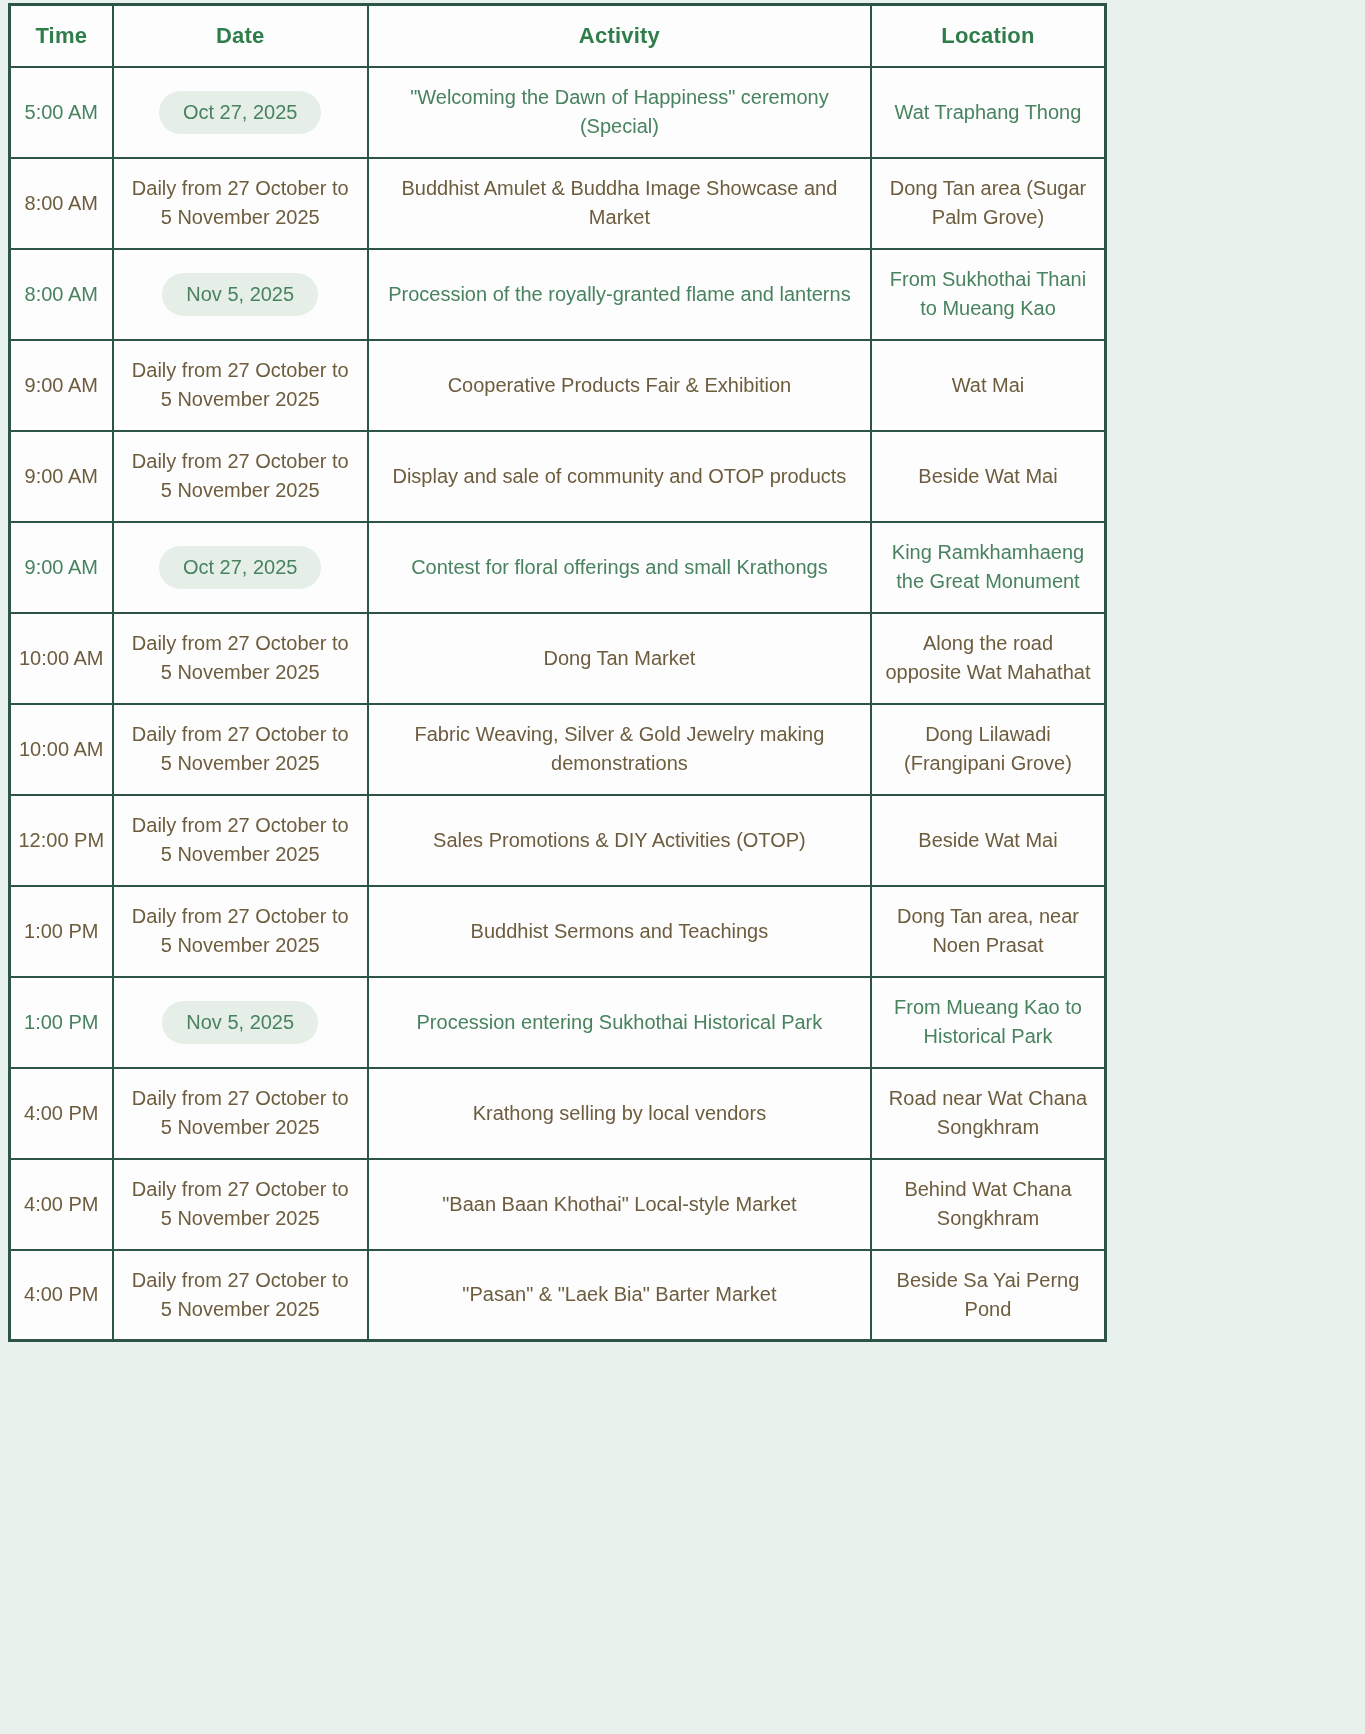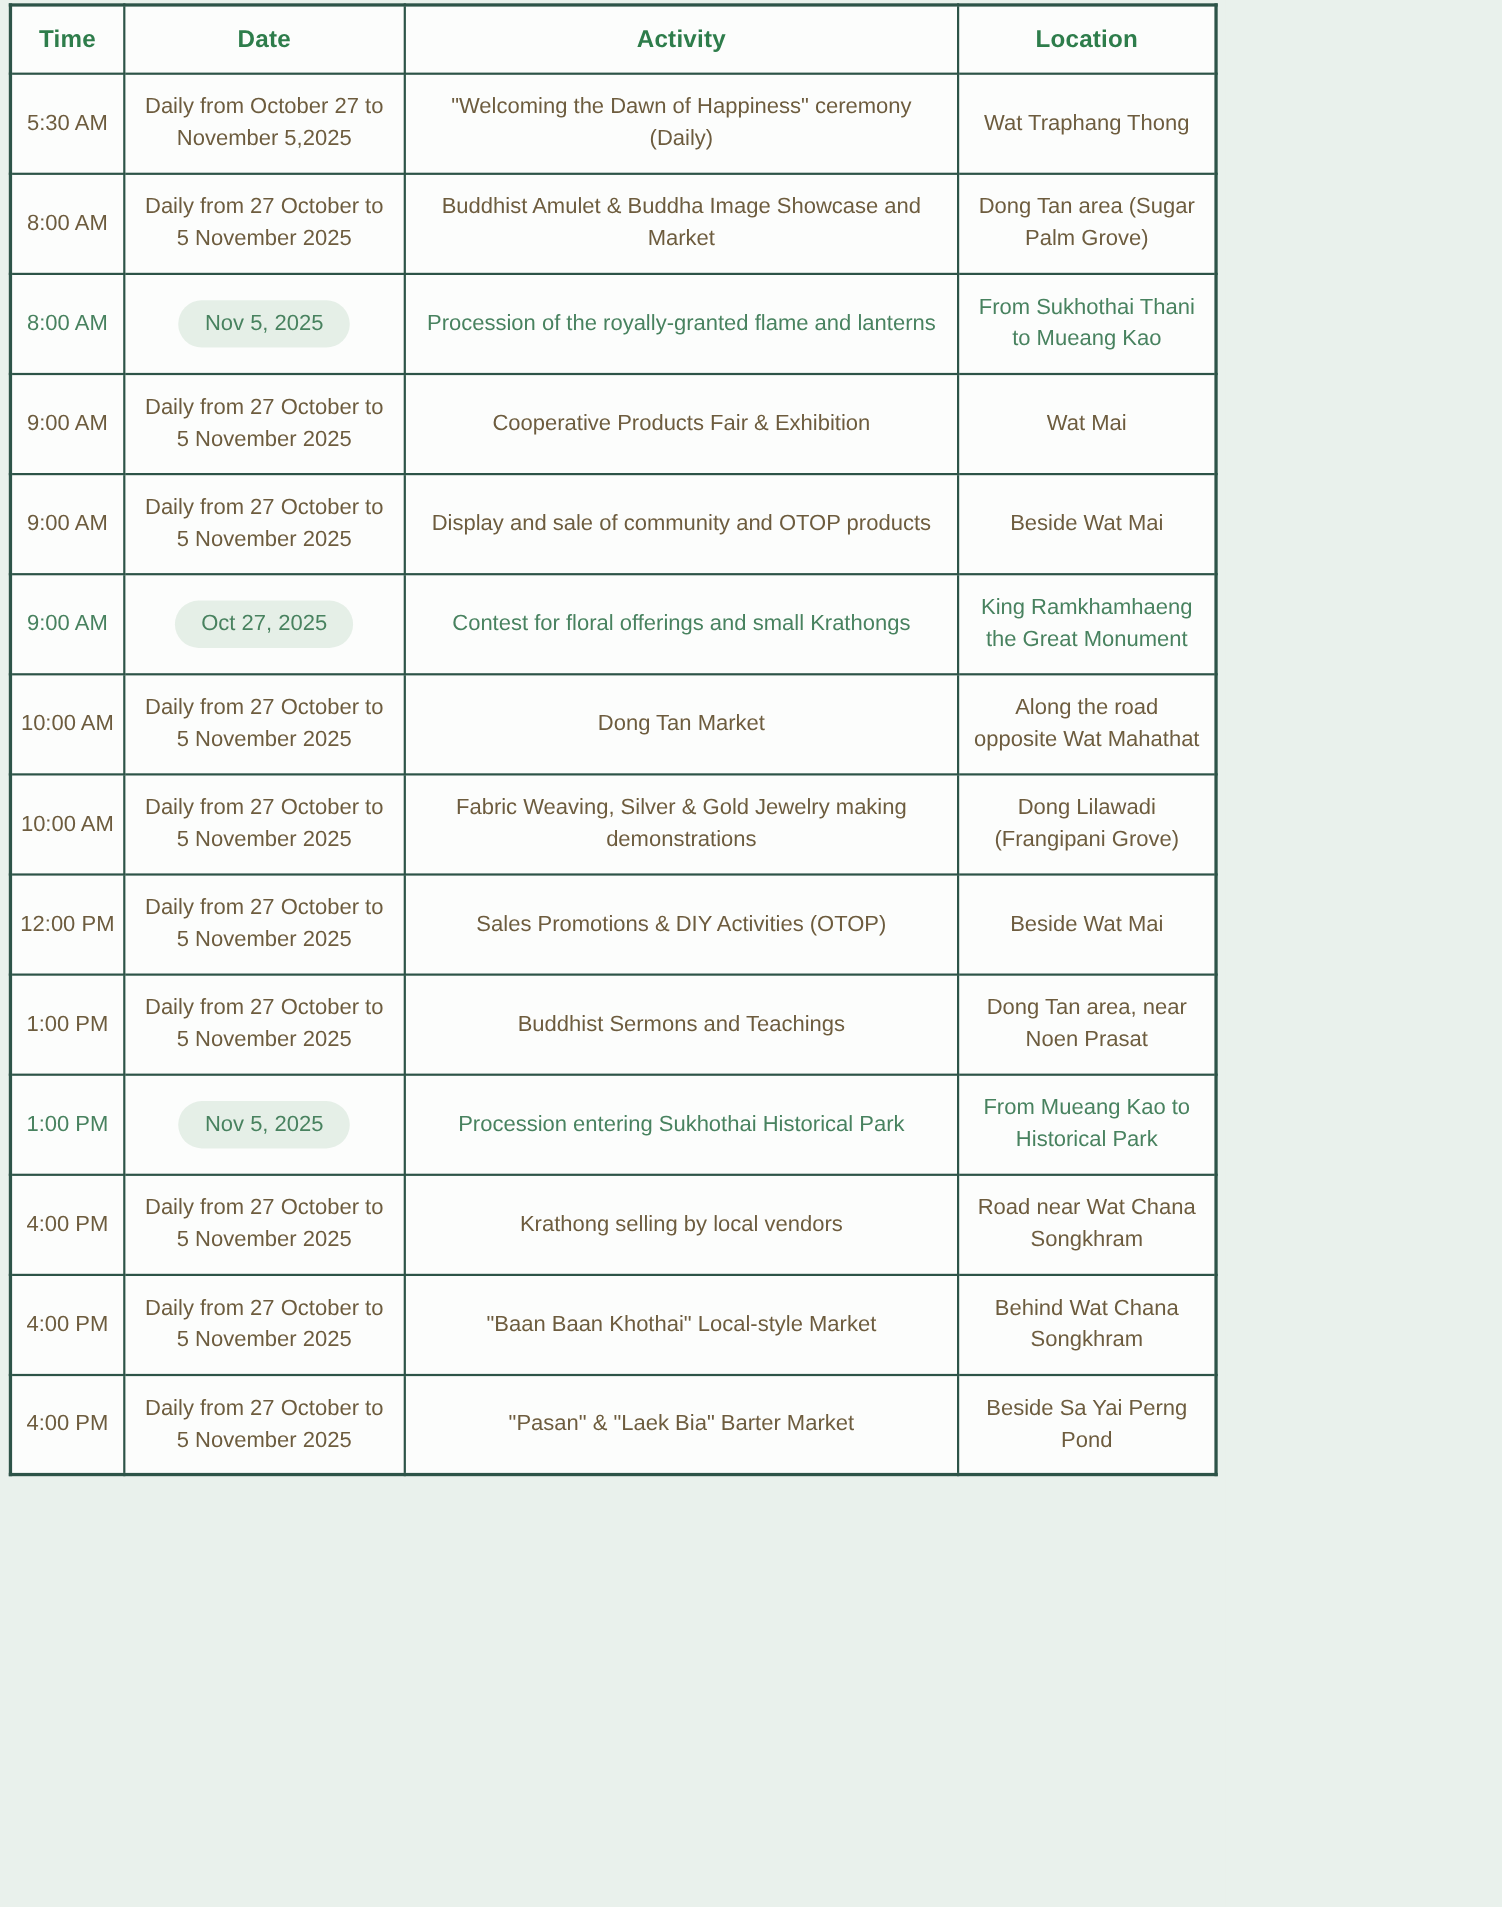--- a/index.html
+++ b/index.html
@@ -72,24 +72,24 @@
     </colgroup>
     <thead>
       <tr>
         <th>Time</th>
         <th>Date</th>
         <th>Activity</th>
         <th>Location</th>
       </tr>
     </thead>
     <tbody>
-        <tr class="brown">
-          <td class="time-cell">5:30 AM</td>
-          <td class="date-cell">Daily from October 27 to November 5,2025</td>
-          <td class="activity-cell">"Welcoming the Dawn of Happiness" ceremony (Daily)</td>
+        <tr class="green">
+          <td class="time-cell">5:00 AM</td>
+          <td class="date-cell"><span class="date-badge">Oct 27, 2025</span></td>
+          <td class="activity-cell">"Welcoming the Dawn of Happiness" ceremony (Special)</td>
           <td class="location-cell">Wat Traphang Thong</td>
         </tr>
         <tr class="brown">
           <td class="time-cell">8:00 AM</td>
           <td class="date-cell">Daily from 27 October to 5 November 2025</td>
           <td class="activity-cell">Buddhist Amulet &amp; Buddha Image Showcase and Market</td>
           <td class="location-cell">Dong Tan area (Sugar Palm Grove)</td>
         </tr>
         <tr class="green">
           <td class="time-cell">8:00 AM</td>

